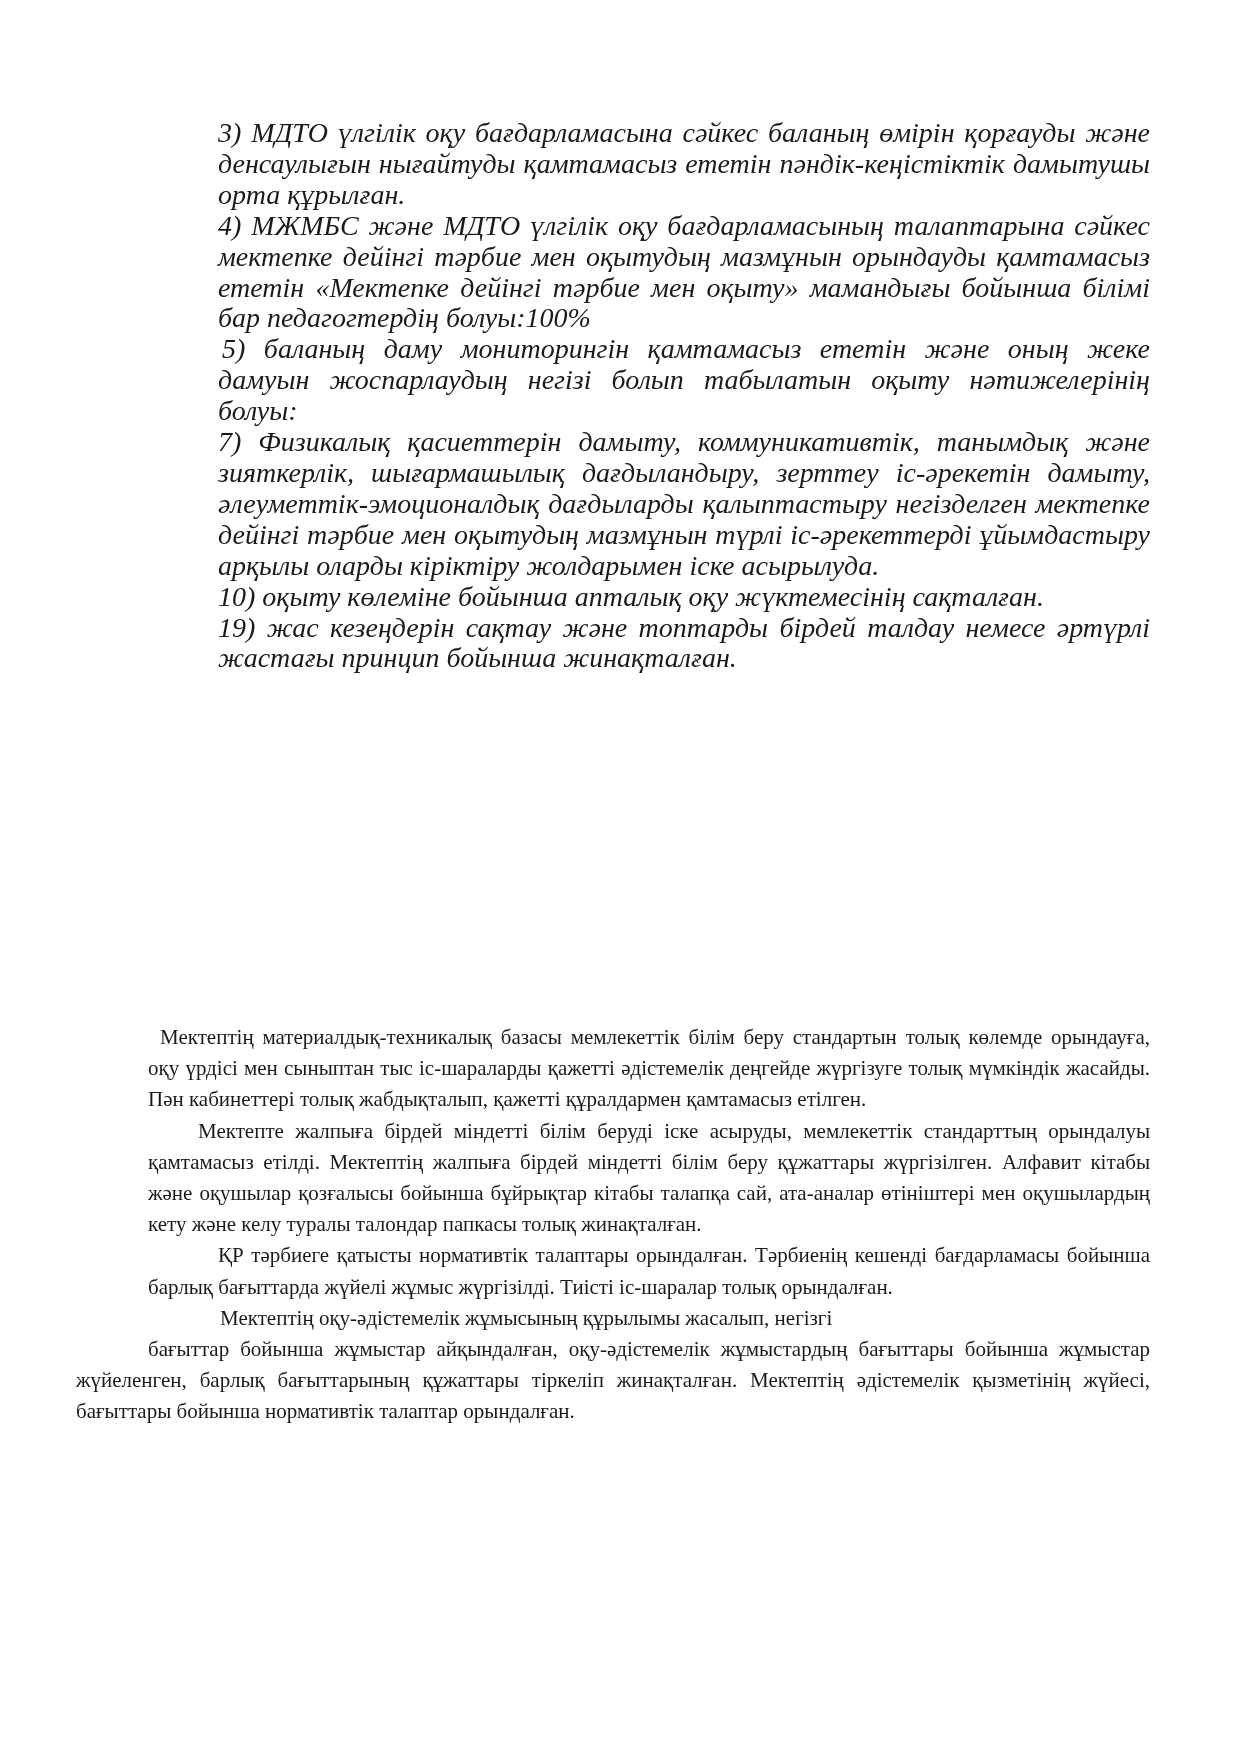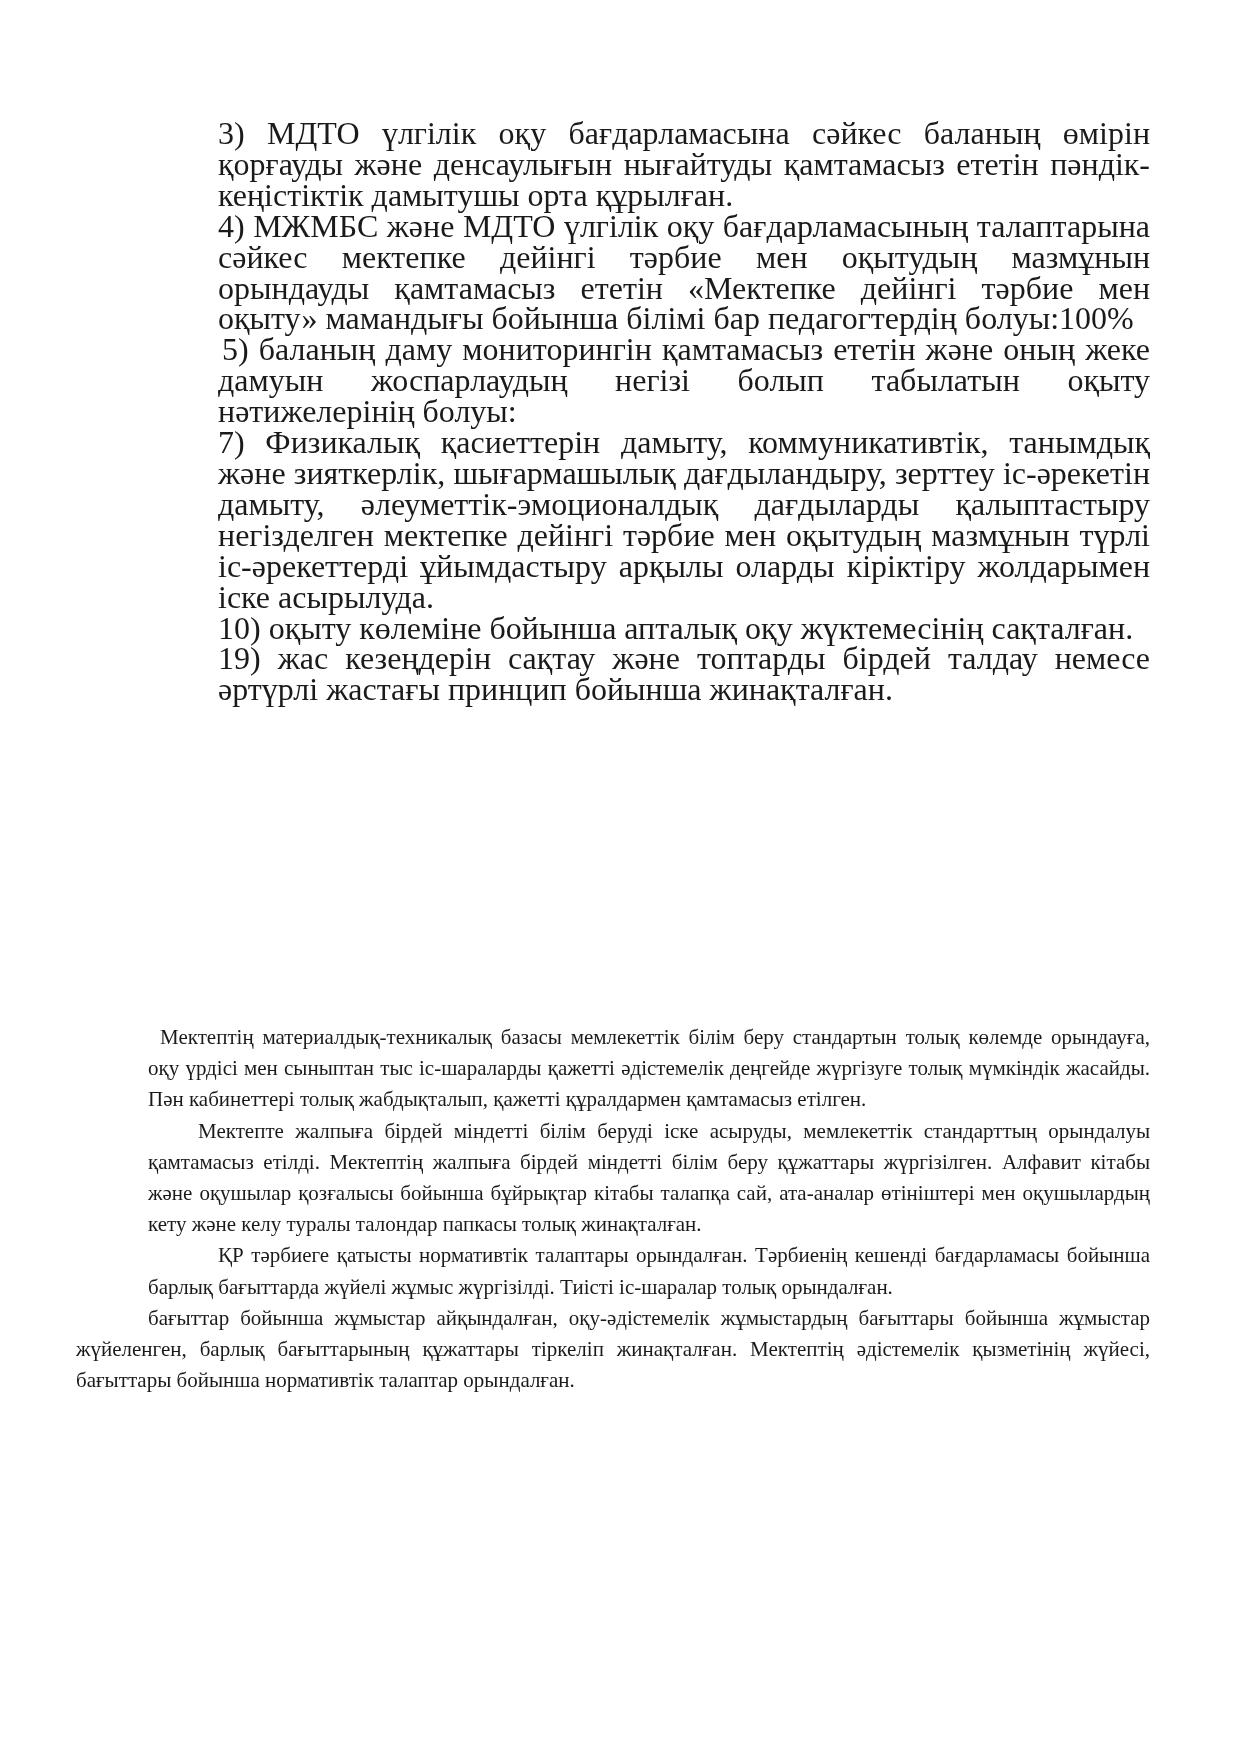--- a/index.html
+++ b/index.html
@@ -4,21 +4,21 @@
 <style>
   html, body { margin: 0; padding: 0; background: #ffffff; }
   body { width: 1240px; height: 1755px; position: relative; overflow: hidden; }
   .page {
     position: absolute; left: 0; top: 0; width: 1240px; height: 1755px;
     background: #ffffff; color: #1a1a1a;
     font-family: "Liberation Serif", "DejaVu Serif", serif;
   }
   .list-block {
     position: absolute; left: 218px; top: 118px; width: 932px;
-    font-size: 32px; line-height: 30.9px; text-align: justify;
+    font-size: 28px; line-height: 30.9px; text-align: justify; font-style: italic;
   }
   .list-block p { margin: 0; text-align: justify; text-align-last: left; }
   .list-block p.indent1 { text-indent: 4px; }
   .body-block {
     position: absolute; left: 148px; top: 1022px; width: 1002px;
     font-size: 21px; line-height: 31.2px;
   }
   .body-block p { margin: 0; text-align: justify; text-align-last: left; }
   .body-block p.p1 { text-indent: 12px; }
   .body-block p.p2 { text-indent: 50px; }
@@ -38,17 +38,18 @@
     <p><span>7)</span> <span>Физикалық қасиеттерін дамыту, коммуникативтік, танымдық және зияткерлік, шығармашылық дағдыландыру, зерттеу іс-әрекетін дамыту, әлеуметтік-эмоционалдық дағдыларды қалыптастыру негізделген мектепке дейінгі тәрбие мен оқытудың мазмұнын түрлі іс-әрекеттерді ұйымдастыру арқылы оларды кіріктіру жолдарымен іске асырылуда.</span></p>
     <p><span>10)</span> <span>оқыту көлеміне бойынша апталық оқу жүктемесінің сақталған.</span></p>
     <p><span>19)</span> <span>жас кезеңдерін сақтау және топтарды бірдей талдау немесе әртүрлі жастағы принцип бойынша жинақталған.</span></p>
   </div>
 
   <div class="body-block">
     <p class="p1">Мектептің материалдық-техникалық базасы мемлекеттік білім беру стандартын толық көлемде орындауға, оқу үрдісі  мен сыныптан тыс іс-шараларды қажетті әдістемелік деңгейде жүргізуге толық мүмкіндік жасайды. Пән кабинеттері толық жабдықталып, қажетті құралдармен қамтамасыз етілген.</p>
     <p class="p2">Мектепте жалпыға бірдей міндетті білім беруді іске асыруды,  мемлекеттік стандарттың орындалуы қамтамасыз етілді. Мектептің жалпыға бірдей міндетті білім беру құжаттары  жүргізілген. Алфавит кітабы және оқушылар қозғалысы бойынша бұйрықтар кітабы талапқа сай, ата-аналар өтініштері мен оқушылардың кету және келу туралы талондар папкасы толық жинақталған.</p>
     <p class="p3">ҚР тәрбиеге қатысты нормативтік талаптары орындалған. Тәрбиенің кешенді бағдарламасы бойынша барлық бағыттарда жүйелі жұмыс жүргізілді. Тиісті іс-шаралар толық орындалған.</p>
     <p class="p4">
+        <span class="firstline">Мектептің  оқу-әдістемелік жұмысының құрылымы жасалып, негізгі</span>
         <span style="display:block;text-align:justify;text-align-last:left;margin-left:-72px;">бағыттар бойынша жұмыстар айқындалған, оқу-әдістемелік жұмыстардың бағыттары бойынша жұмыстар жүйеленген, барлық бағыттарының құжаттары тіркеліп жинақталған. Мектептің әдістемелік қызметінің жүйесі, бағыттары бойынша нормативтік талаптар орындалған.</span>
       </p>
   </div>
 
 </div>
 
 </body></html>

